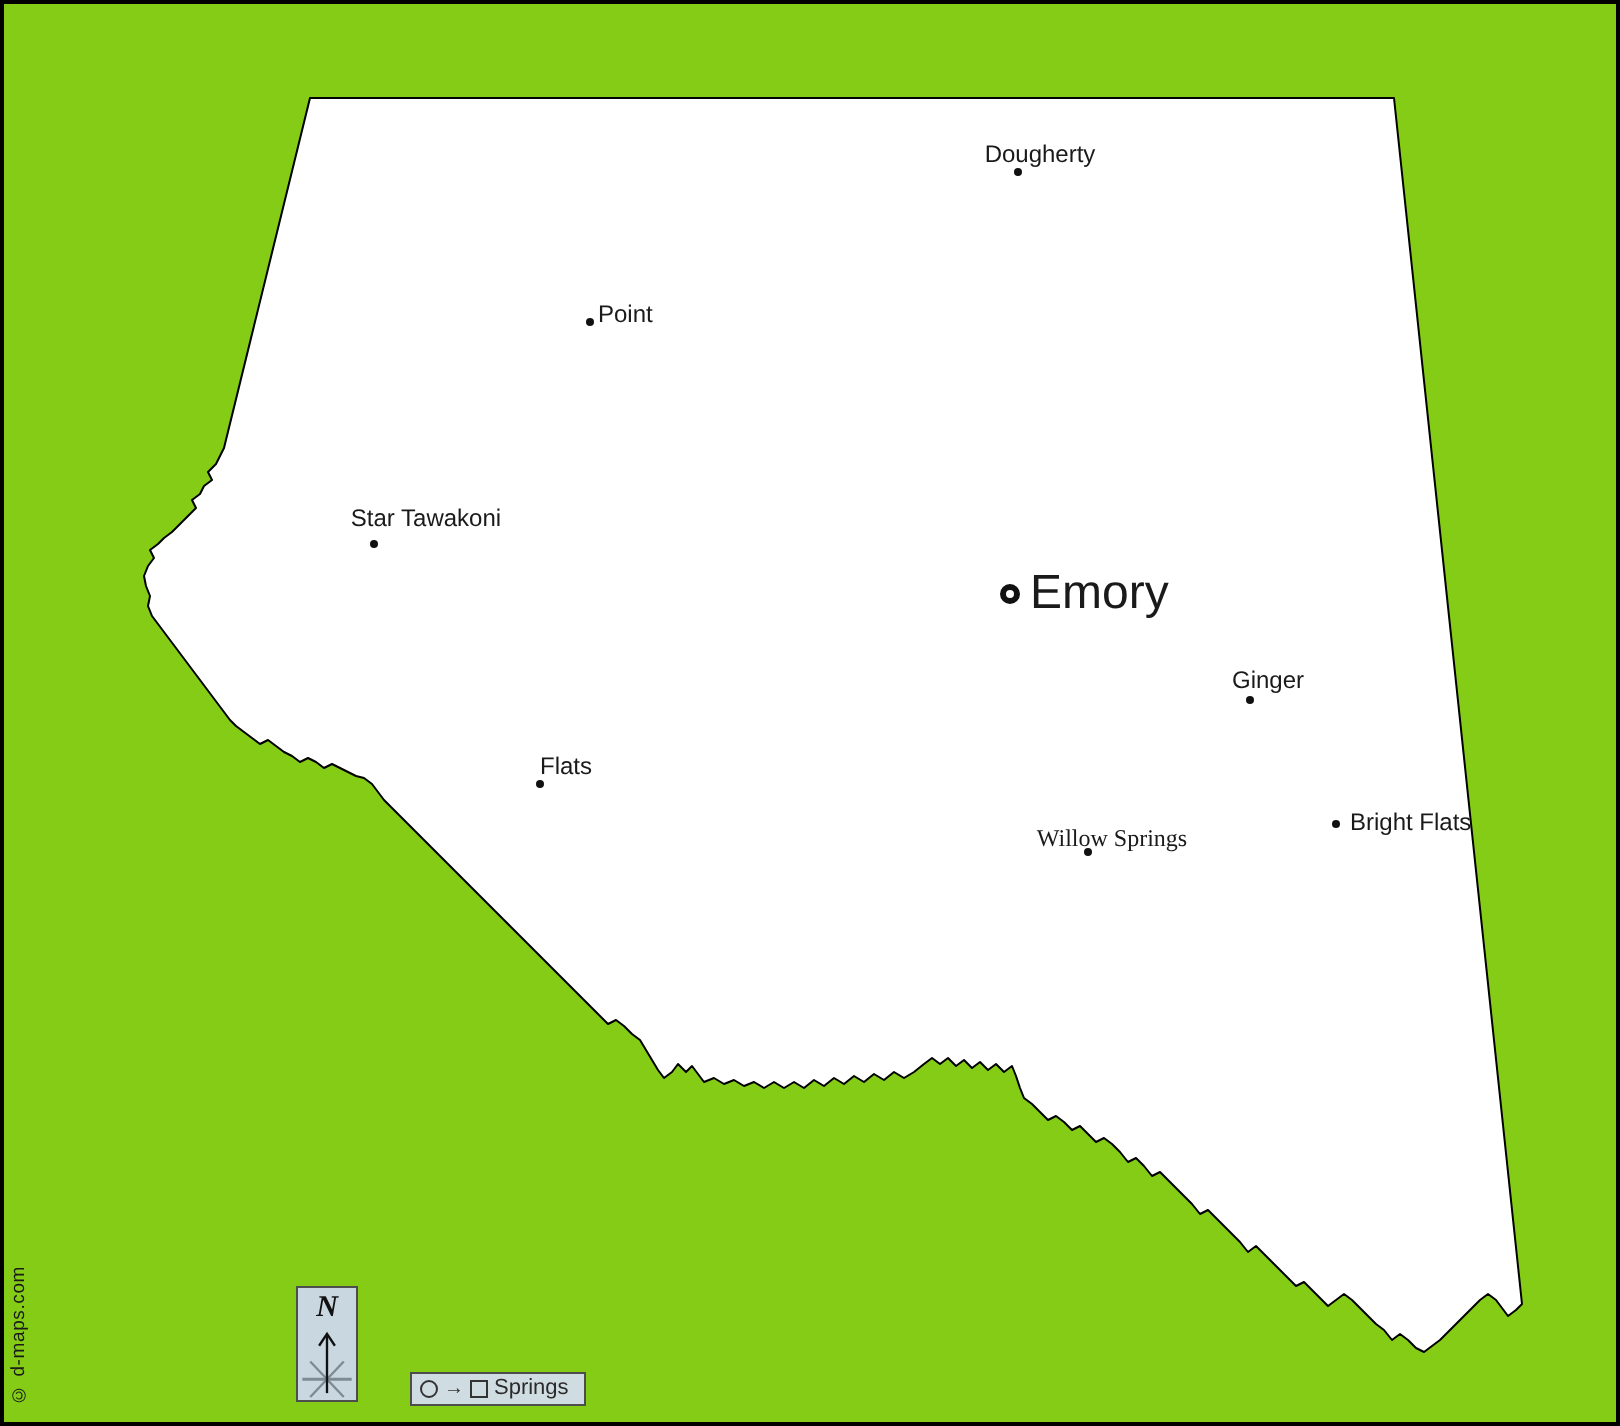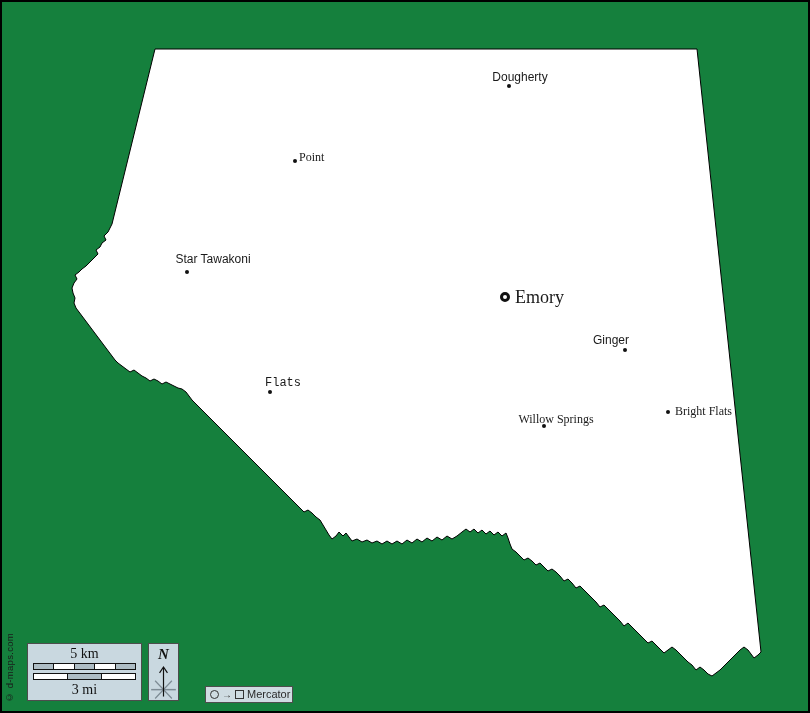--- a/index.html
+++ b/index.html
@@ -1,42 +1,42 @@
 <!DOCTYPE html>
 <html><head>
 <meta charset="utf-8">
 <style>
   html,body{margin:0;padding:0;}
   #stage{
     position:relative;
     width:810px;height:713px;
     box-sizing:border-box;
     border:2px solid #000;
-    background:#15803d;
+    background:#84cc16;
     overflow:hidden;
     font-family:"Liberation Sans", sans-serif;
     text-align:center;
   }
   #county-svg{position:absolute;left:0;top:0;width:806px;height:709px;}
   .place-marker-dot{
     position:absolute;width:4px;height:4px;border-radius:50%;
     background:#111;transform:translate(-50%,-50%);
   }
   .place-marker-ring{
     position:absolute;width:10px;height:10px;border-radius:50%;
     border:3px solid #111;background:#fff;box-sizing:border-box;
     transform:translate(-50%,-50%);
   }
   .place-label{
     position:absolute;color:#1A1A1A;white-space:nowrap;
     font-size:12px;line-height:1;
   }
   .place-label.anchor-center{transform:translate(-50%,-50%);}
-  .place-label.anchor-left{transform:translate(0,-50%);font-family:Liberation Serif, serif;}
-  .place-label.size-large{font-size:18px;}
+  .place-label.anchor-left{transform:translate(0,-50%);}
+  .place-label.size-large{font-size:24px;}
   .panel{
     position:absolute;background:#C9D8E0;border:1px solid #4D4D4D;
     box-sizing:border-box;
   }
   #scale-box{left:25px;top:641px;width:115px;height:58px;
     display:flex;flex-direction:column;align-items:center;justify-content:space-between;
     padding:2px 0 3px 0;}
   .scale-text{font-family:"Liberation Serif", serif;font-size:14px;color:#111;line-height:1.1;}
   .scale-bar{display:flex;width:101px;height:5px;border:1px solid #111;box-sizing:content-box;}
   .scale-bar .seg{flex:1;border-right:1px solid #111;}
@@ -70,59 +70,43 @@
   <div id="places-layer">
       <div class="place-marker-dot" style="left: 507px; top: 84px;"></div>
       <div class="place-label anchor-center size-small" style="left: 518px; top: 75px;">Dougherty</div>
       <div class="place-marker-dot" style="left: 293px; top: 159px;"></div>
       <div class="place-label anchor-left size-small" style="left: 297px; top: 155px;">Point</div>
       <div class="place-marker-dot" style="left: 185px; top: 270px;"></div>
       <div class="place-label anchor-center size-small" style="left: 211px; top: 257px;">Star Tawakoni</div>
       <div class="place-marker-ring" style="left: 503px; top: 295px;"></div>
       <div class="place-label anchor-left size-large" style="left: 513px; top: 295px;">Emory</div>
       <div class="place-marker-dot" style="left: 623px; top: 348px;"></div>
-      <div class="place-label anchor-center size-small" style="left: 609px; top: 338px;">Ginger</div>
+      <div class="place-label anchor-center size-small" style="left: 632px; top: 338px;">Ginger</div>
       <div class="place-marker-dot" style="left: 268px; top: 390px;"></div>
-      <div class="place-label anchor-center size-small" style="left: 281px; top: 381px; font-family: Liberation Mono, monospace;">Flats</div>
+      <div class="place-label anchor-center size-small" style="left: 281px; top: 381px;">Flats</div>
       <div class="place-marker-dot" style="left: 542px; top: 424px;"></div>
       <div class="place-label anchor-center size-small" style="left: 554px; top: 417px; font-family: Liberation Serif, serif;">Willow Springs</div>
       <div class="place-marker-dot" style="left: 666px; top: 410px;"></div>
       <div class="place-label anchor-left size-small" style="left: 673px; top: 409px;">Bright Flats</div>
     </div>
 
-  <div id="scale-box" class="panel">
-    <div class="scale-text">5 km</div>
-    <div class="scale-bar" id="km-bar">
-        <div class="seg" style="background: rgb(173, 188, 196);"></div>
-        <div class="seg" style="background: rgb(255, 255, 255);"></div>
-        <div class="seg" style="background: rgb(173, 188, 196);"></div>
-        <div class="seg" style="background: rgb(255, 255, 255);"></div>
-        <div class="seg" style="background: rgb(173, 188, 196);"></div>
-      </div>
-    <div class="scale-bar" id="mi-bar">
-        <div class="seg" style="background: rgb(255, 255, 255);"></div>
-        <div class="seg" style="background: rgb(173, 188, 196);"></div>
-        <div class="seg" style="background: rgb(255, 255, 255);"></div>
-      </div>
-    <div class="scale-text">3 mi</div>
-  </div>
 
   <div id="compass-box" class="panel">
     <div id="compass-n">N</div>
     <svg width="29" height="38" viewBox="0 0 29 38">
       <line x1="2" y1="27" x2="27" y2="27" stroke="#7d8b94" stroke-width="1.5"></line>
       <line x1="6" y1="18" x2="23" y2="36" stroke="#7d8b94" stroke-width="1.2"></line>
       <line x1="23" y1="18" x2="6" y2="36" stroke="#7d8b94" stroke-width="1.2"></line>
       <line x1="14.5" y1="5" x2="14.5" y2="34" stroke="#111" stroke-width="1.2"></line>
       <polyline points="10.5,10 14.5,4 18.5,10" fill="none" stroke="#111" stroke-width="1.2"></polyline>
     </svg>
   </div>
 
   <div id="mercator-box" class="panel">
     <span id="mercator-circle"></span>
     <span id="mercator-arrow">→</span>
     <span id="mercator-square"></span>
-    <span id="mercator-label">Mercator</span>
+    <span id="mercator-label">Springs</span>
   </div>
 
   <div id="credit">© d-maps.com</div>
 
 </div>
 
 </body></html>

